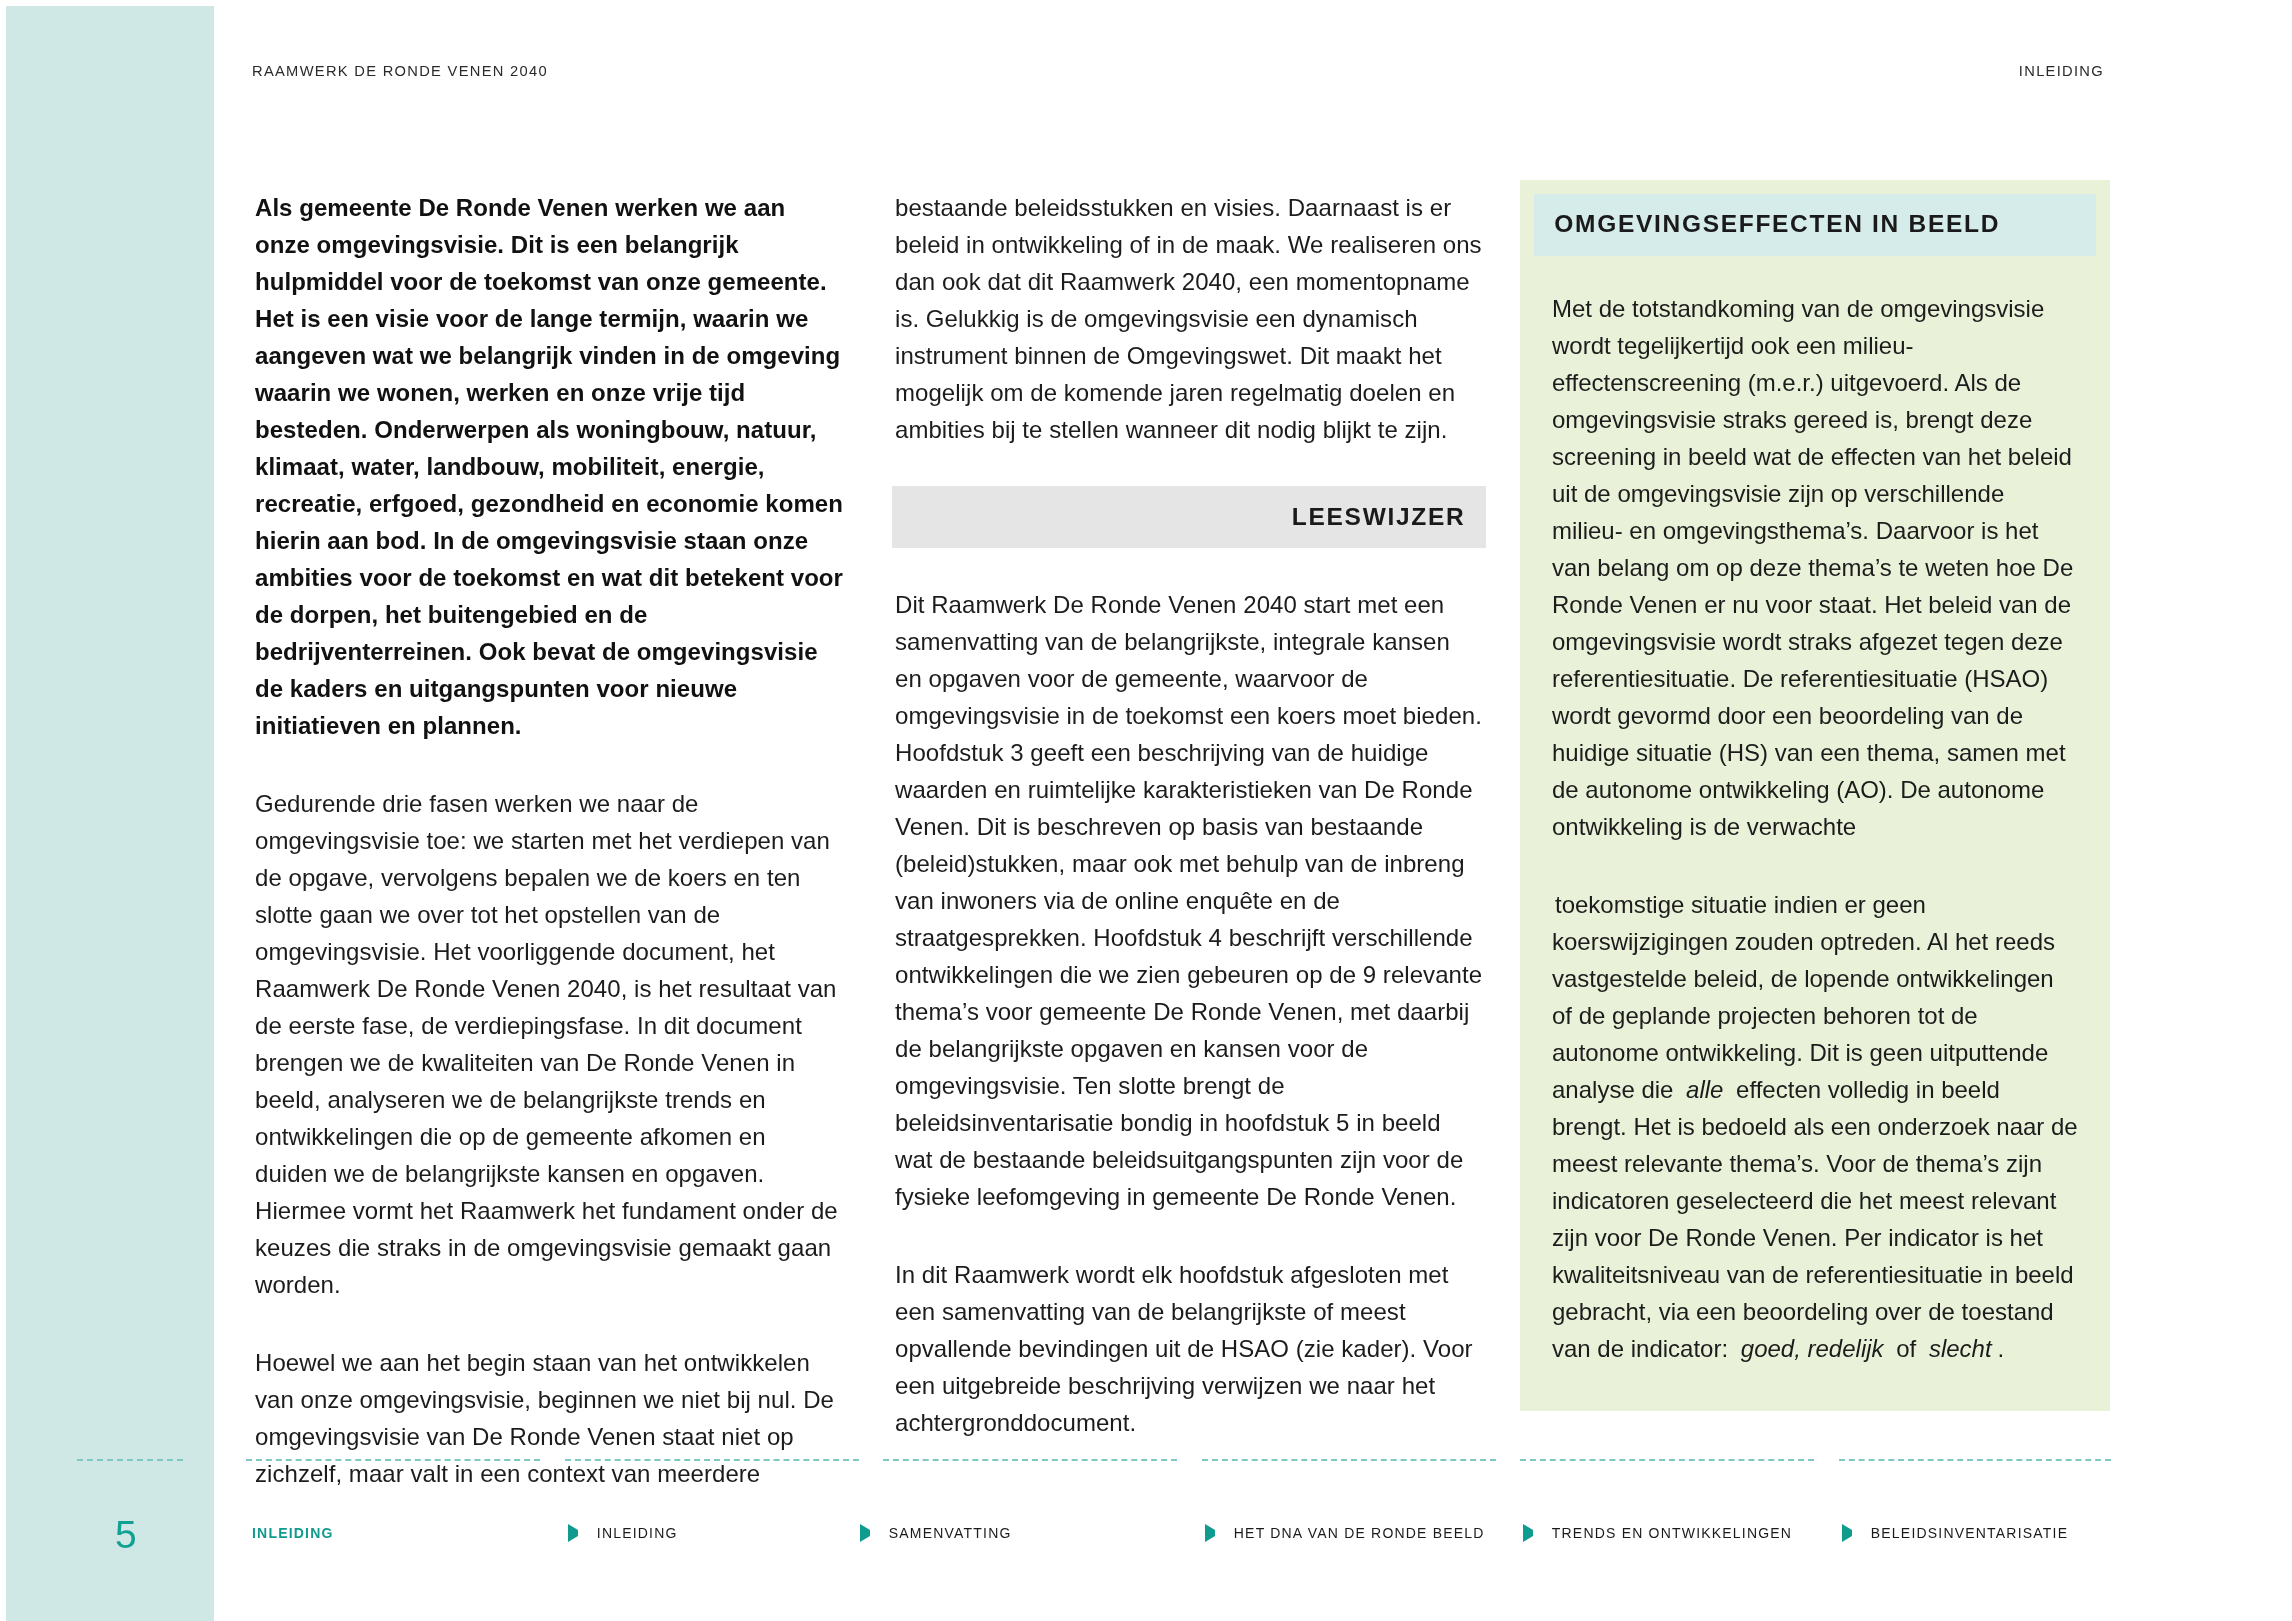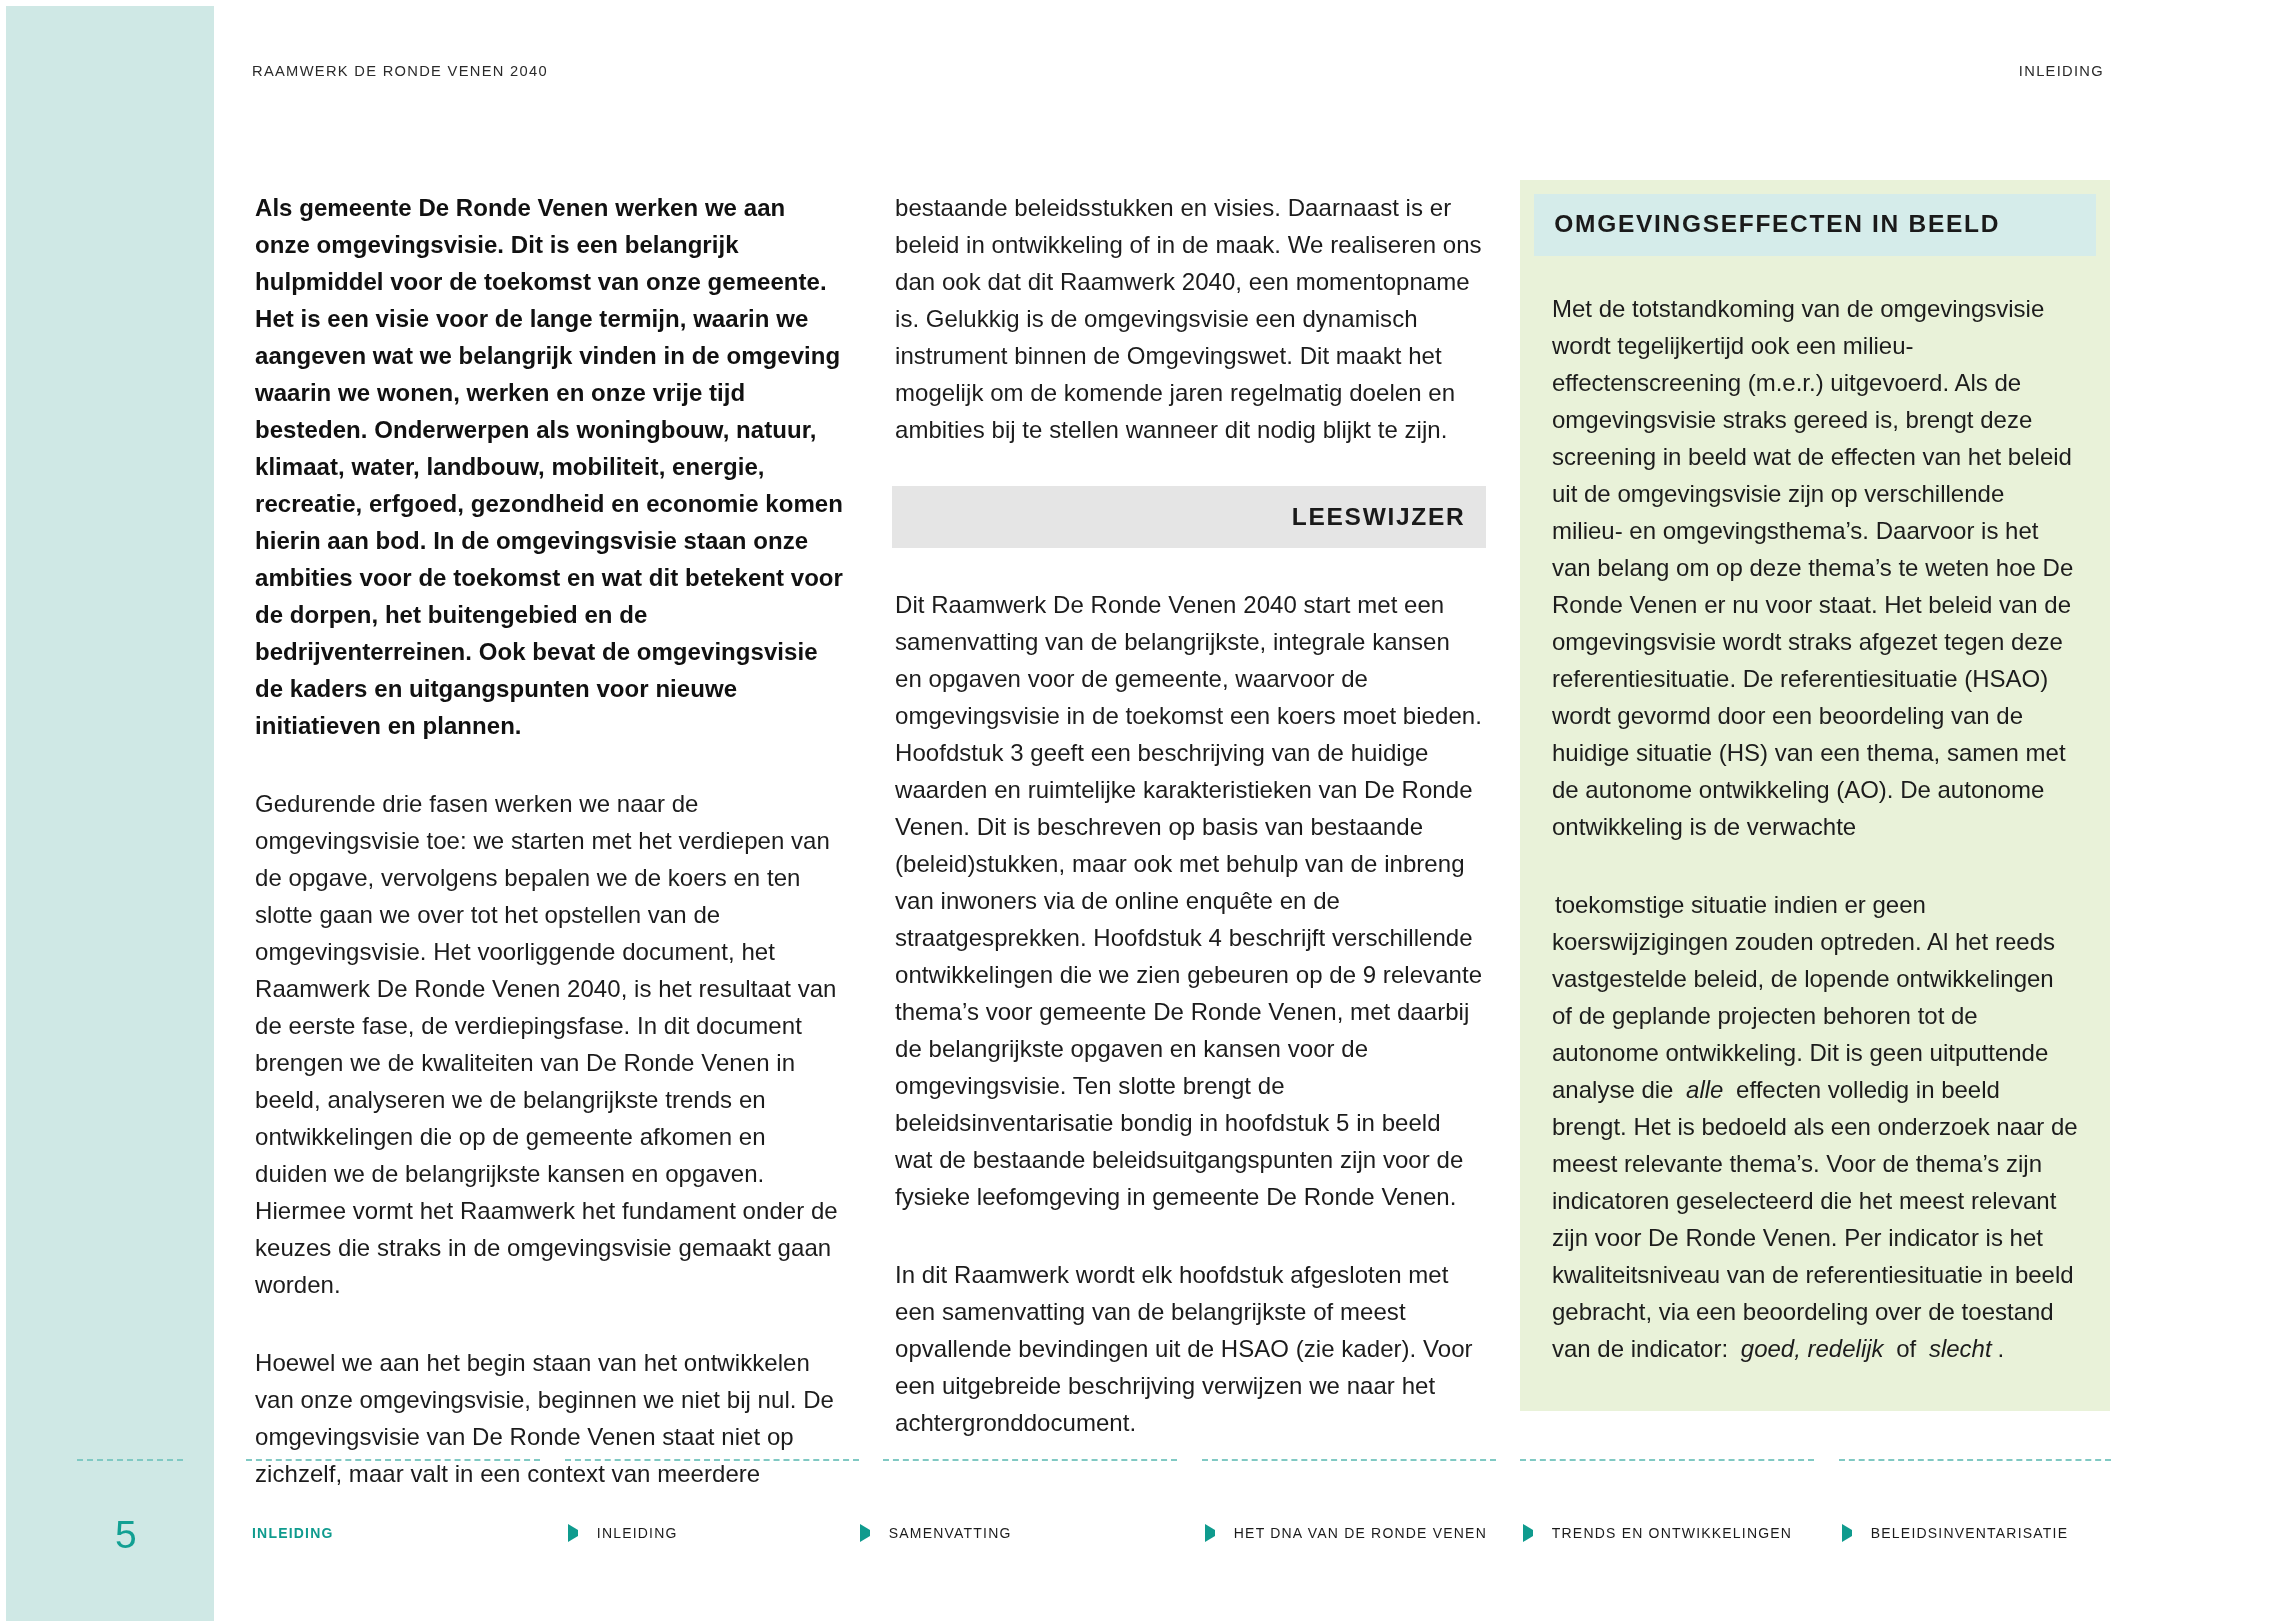--- a/index.html
+++ b/index.html
@@ -243,21 +243,21 @@
         <span class="flabel">INLEIDING</span>
       </div>
 
       <div class="footer-item" style="left:851px;">
         <span class="caret"></span>
         <span class="flabel">SAMENVATTING</span>
       </div>
 
       <div class="footer-item" style="left:1196px;">
         <span class="caret"></span>
-        <span class="flabel">HET DNA VAN DE RONDE VENEN</span>
+        <span class="flabel">HET DNA VAN DE RONDE BEELD</span>
       </div>
 
       <div class="footer-item" style="left:1514px;">
         <span class="caret"></span>
         <span class="flabel">TRENDS EN ONTWIKKELINGEN</span>
       </div>
 
       <div class="footer-item" style="left:1833px;">
         <span class="caret"></span>
         <span class="flabel">BELEIDSINVENTARISATIE</span>

